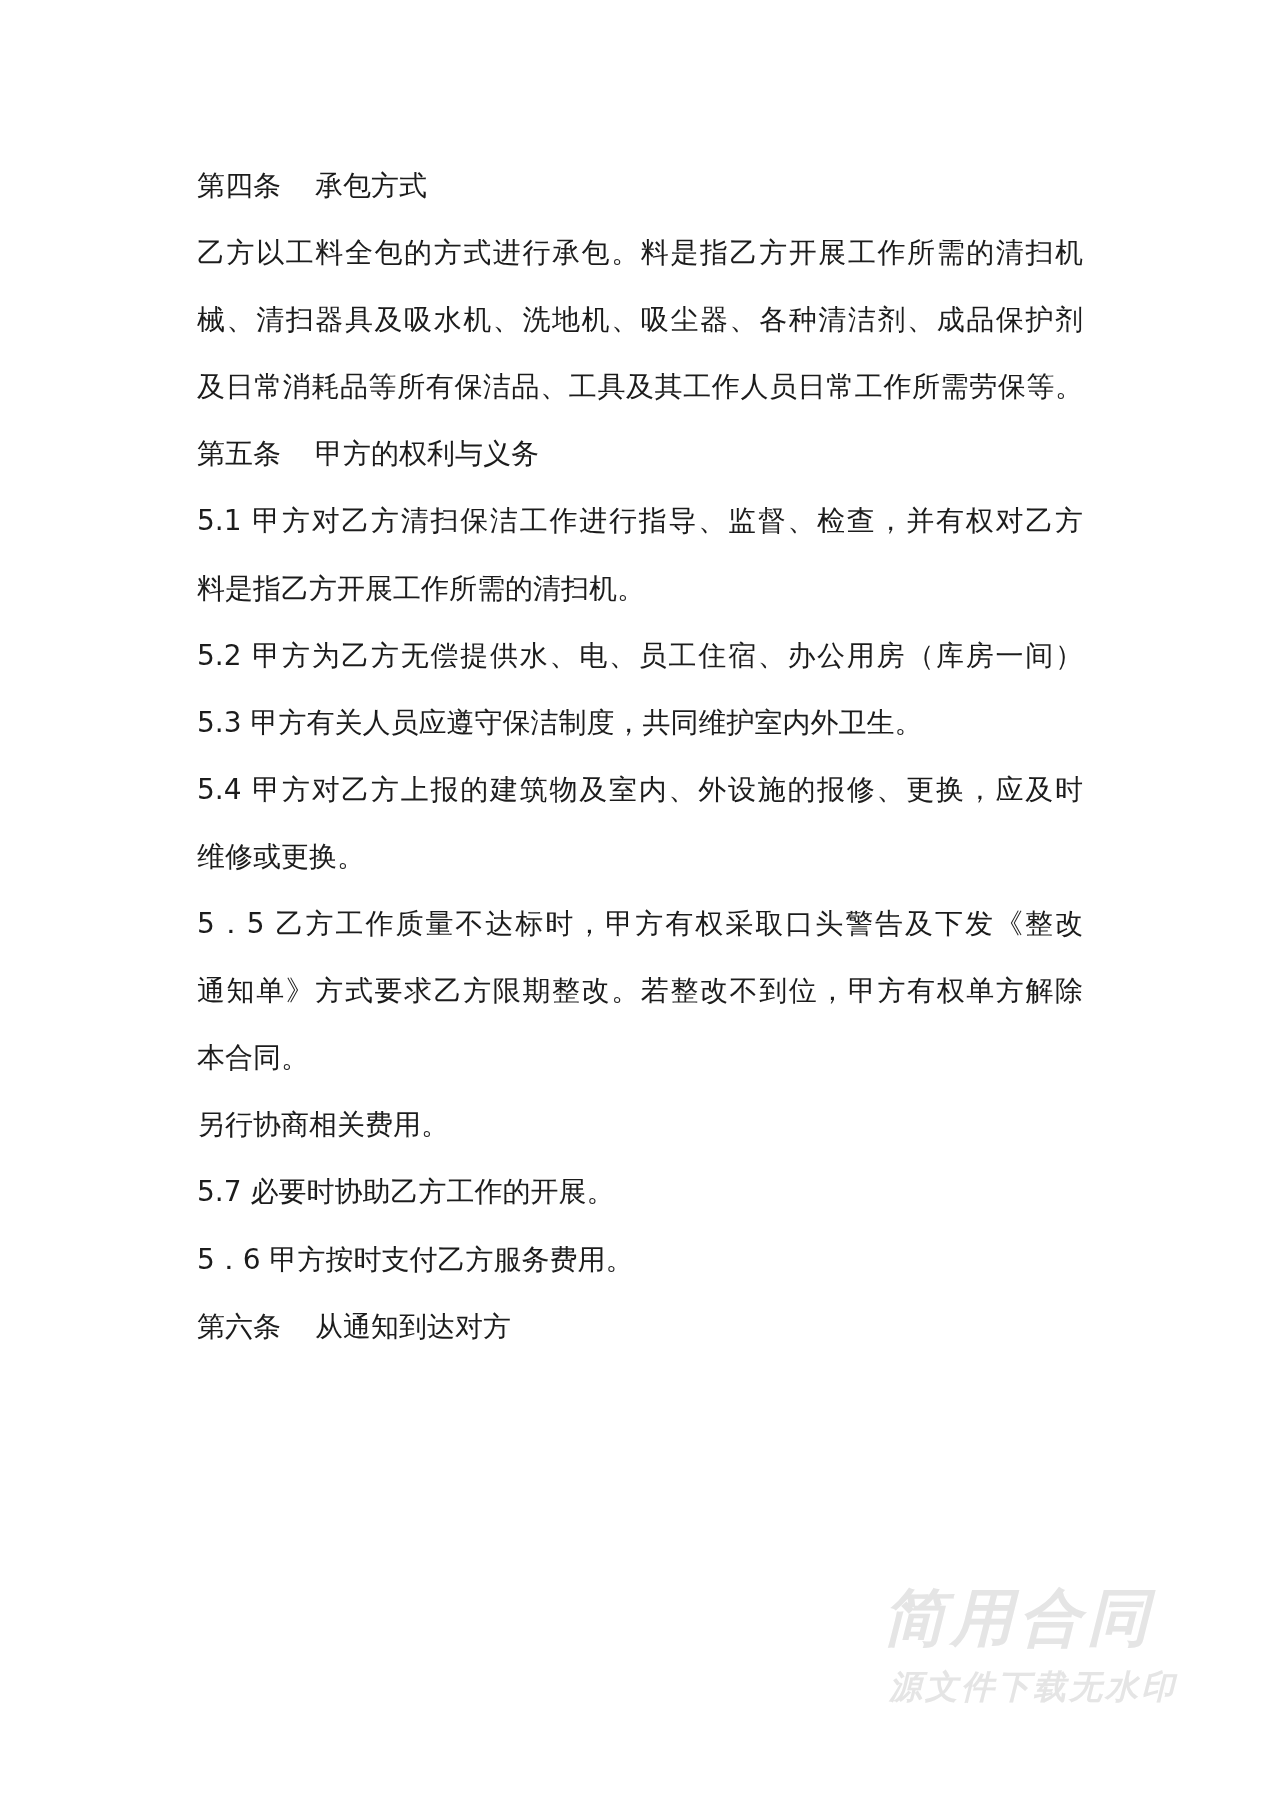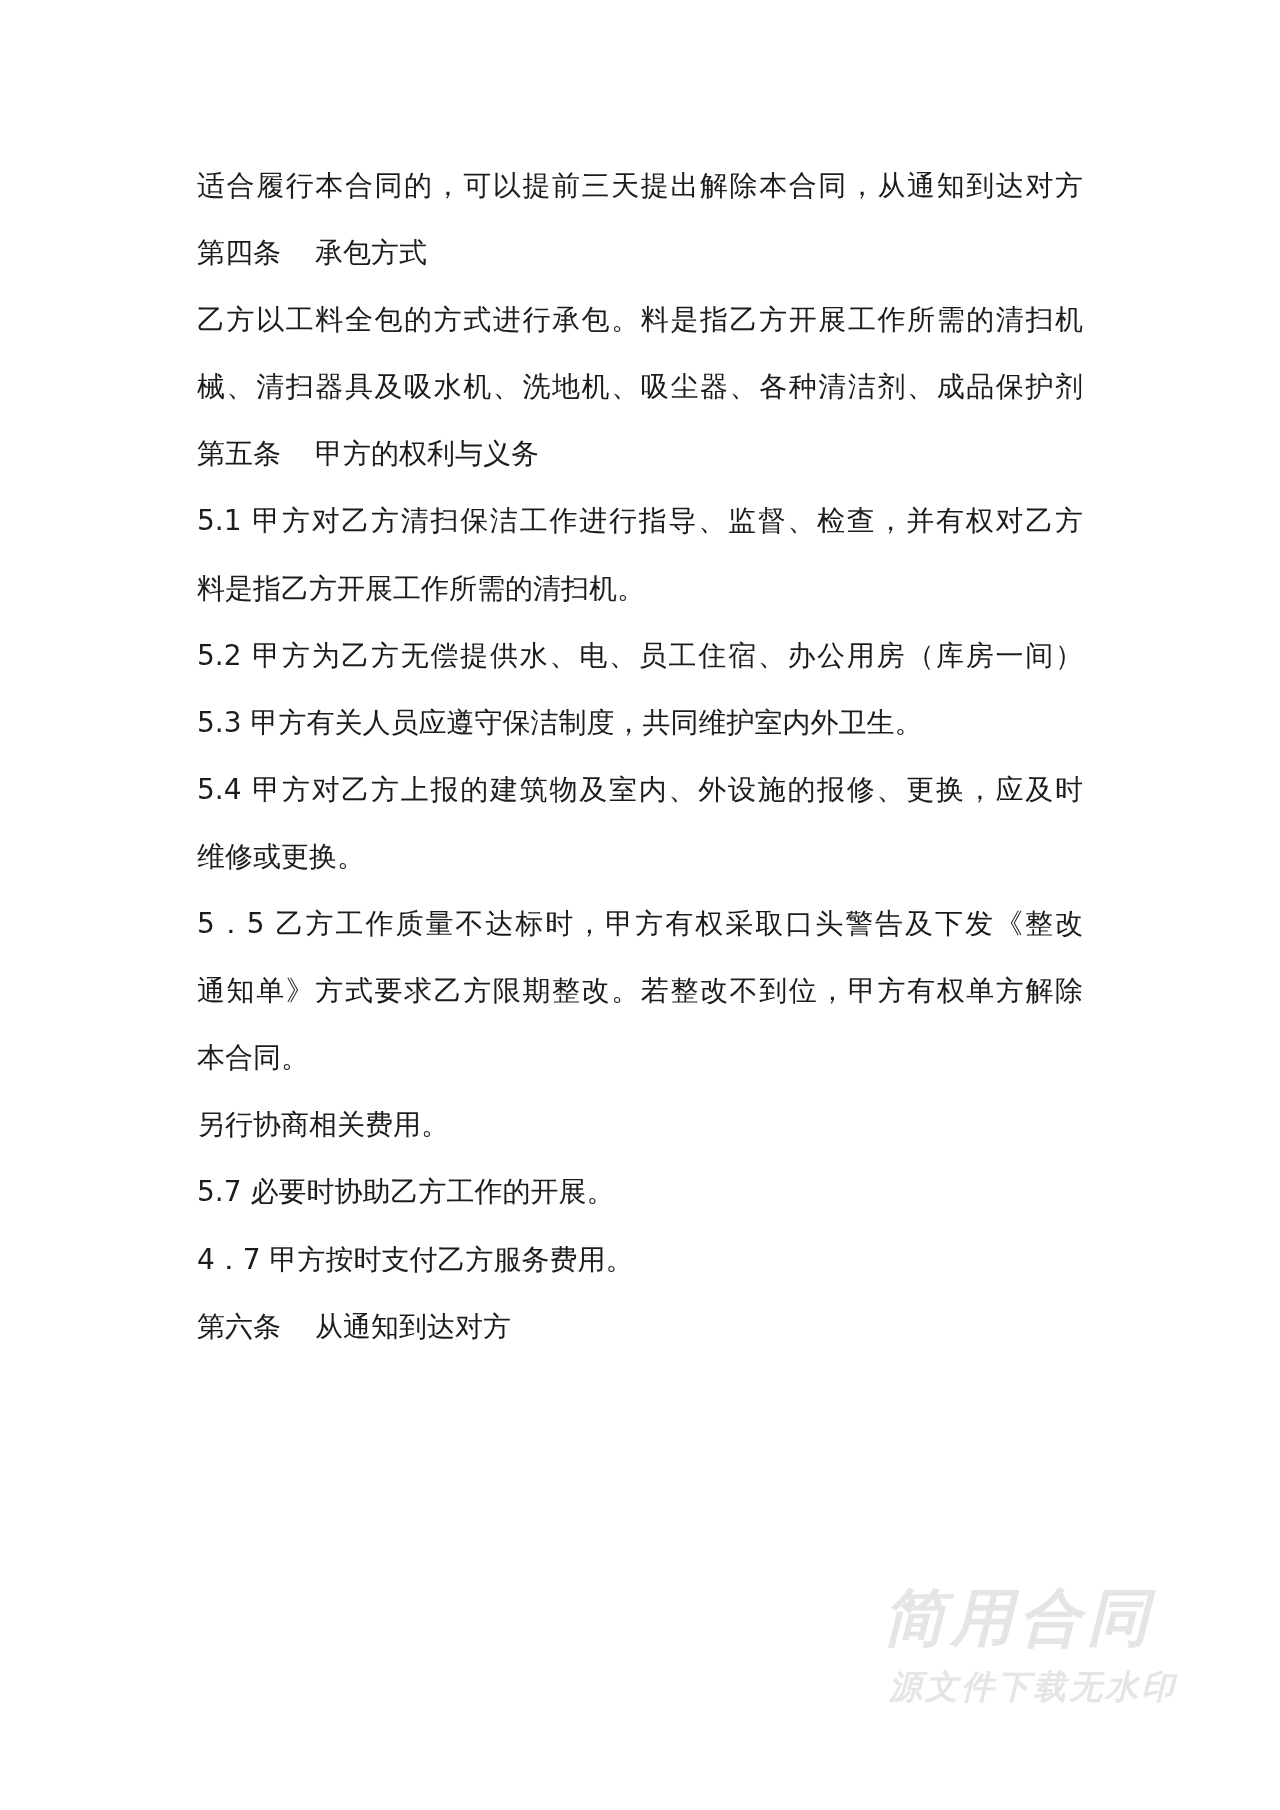--- a/index.html
+++ b/index.html
@@ -68,37 +68,37 @@
     letter-spacing: 3px;
     white-space: nowrap;
     text-align: center;
   }
 </style>
 </head>
 <body>
 
 <div class="page">
   <div class="content">
-    <div class="line full">适合履行本合同的，可以提前三天提出解除本合同，从通知到达对方</div>
     <div class="line heading"><span>第四条</span><span class="sp"></span><span>承包方式</span></div>
     <div class="line full">乙方以工料全包的方式进行承包。料是指乙方开展工作所需的清扫机</div>
     <div class="line full">械、清扫器具及吸水机、洗地机、吸尘器、各种清洁剂、成品保护剂</div>
+    <div class="line full">及日常消耗品等所有保洁品、工具及其工作人员日常工作所需劳保等。</div>
     <div class="line heading"><span>第五条</span><span class="sp"></span><span>甲方的权利与义务</span></div>
     <div class="line full">5.1 甲方对乙方清扫保洁工作进行指导、监督、检查，并有权对乙方</div>
     <div class="line">料是指乙方开展工作所需的清扫机。</div>
     <div class="line full">5.2 甲方为乙方无偿提供水、电、员工住宿、办公用房（库房一间）</div>
     <div class="line">5.3 甲方有关人员应遵守保洁制度，共同维护室内外卫生。</div>
     <div class="line full">5.4 甲方对乙方上报的建筑物及室内、外设施的报修、更换，应及时</div>
     <div class="line">维修或更换。</div>
     <div class="line full">5．5 乙方工作质量不达标时，甲方有权采取口头警告及下发《整改</div>
     <div class="line full">通知单》方式要求乙方限期整改。若整改不到位，甲方有权单方解除</div>
     <div class="line">本合同。</div>
     <div class="line">另行协商相关费用。</div>
     <div class="line">5.7 必要时协助乙方工作的开展。</div>
-    <div class="line">4．7 甲方按时支付乙方服务费用。</div>
+    <div class="line">5．6 甲方按时支付乙方服务费用。</div>
     <div class="line heading"><span>第六条</span><span class="sp"></span><span>从通知到达对方</span></div>
   </div>
 
   <div class="watermark">
     <div class="wm-main">简用合同</div>
     <div class="wm-sub">源文件下载无水印</div>
   </div>
 </div>
 
 </body></html>

